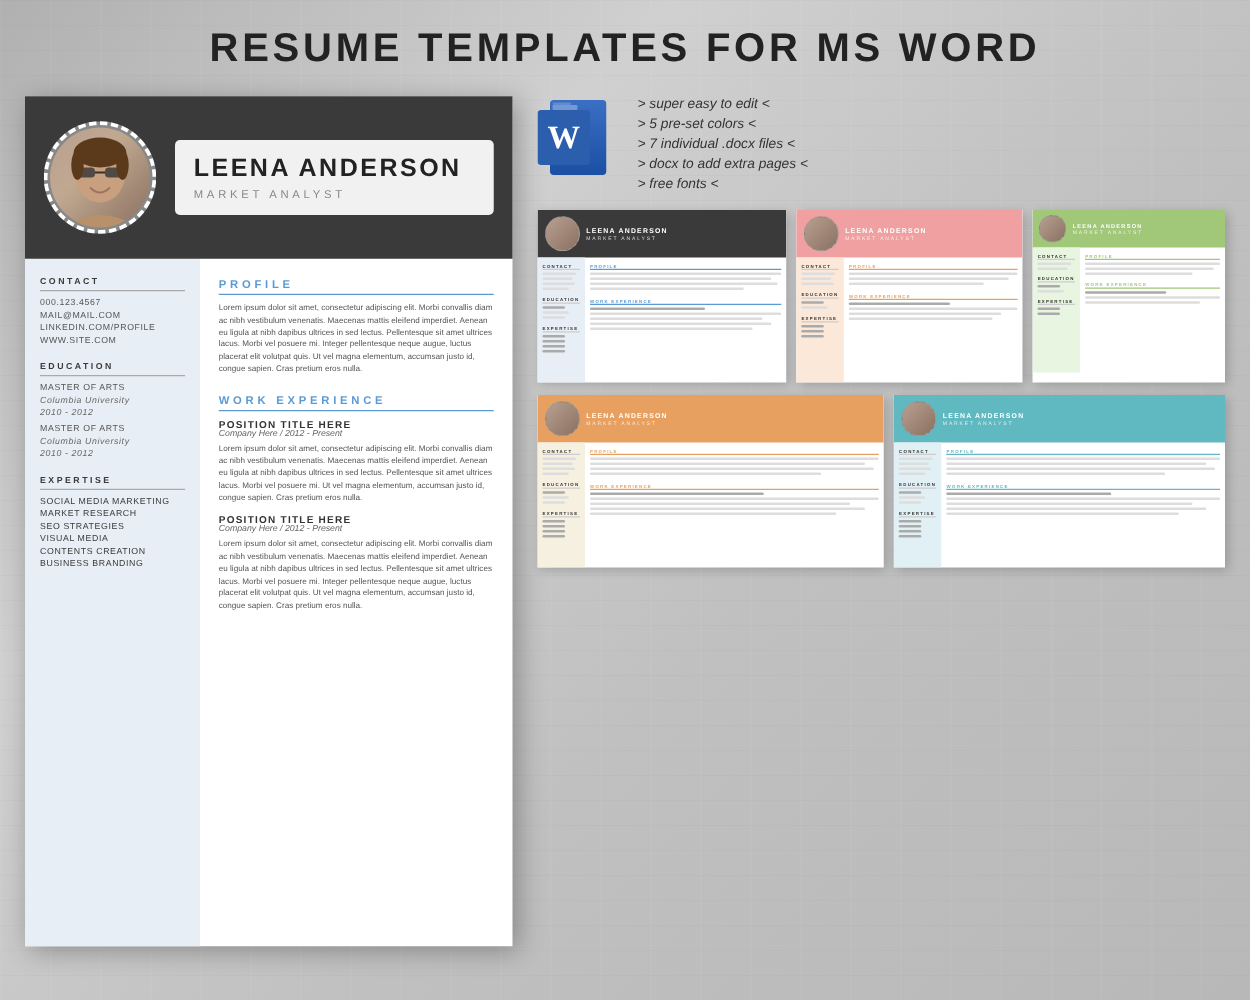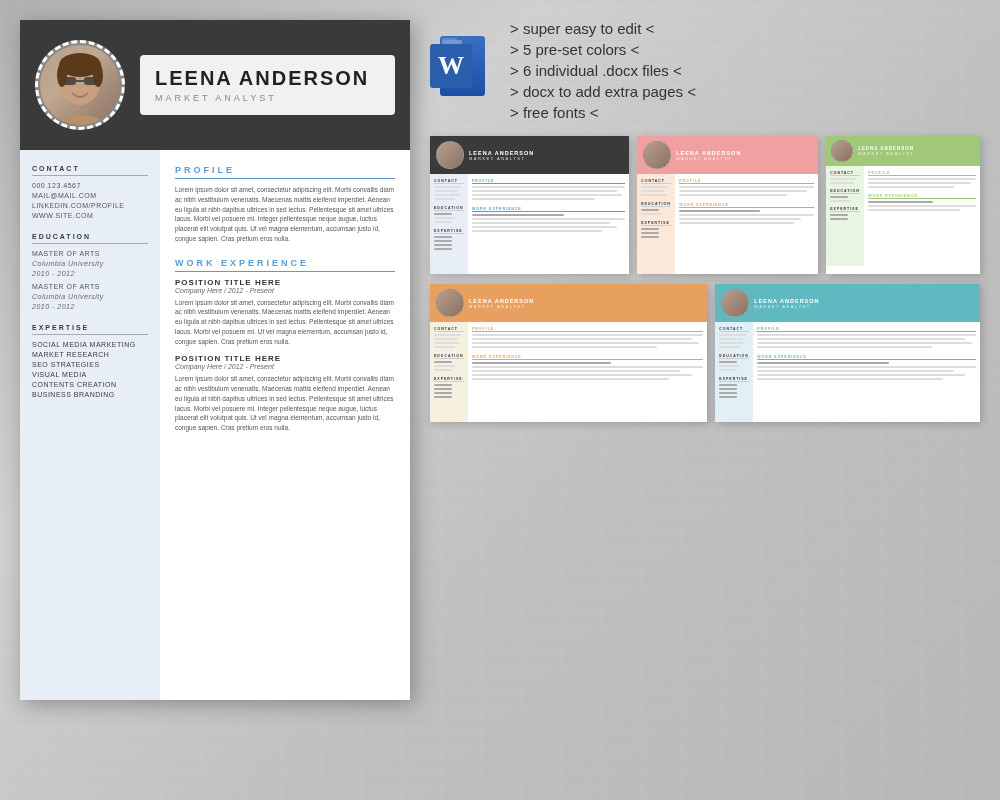--- a/index.html
+++ b/index.html
@@ -236,22 +236,23 @@
       flex-shrink: 0;
     }
 
     .features-list {
       display: flex;
       flex-direction: column;
       gap: 4px;
     }
 
     .feature-item {
-      font-size: 15px;
+      font-size: 11px;
       color: #333;
+      font-style: italic;
     }
 
     .feature-item::before {
       content: '> ';
       color: #333;
     }
 
     .feature-item::after {
       content: ' <';
       color: #333;
@@ -364,20 +365,21 @@
     .mini-accent-orange { border-bottom: 1px solid #e8a060; margin-bottom: 2px; }
     .mini-accent-teal { border-bottom: 1px solid #60b8c0; margin-bottom: 2px; }
   </style>
 </head>
 <body>
 
 <div class="bg"></div>
 
 <div class="main-container">
 
+  <h1 class="page-title">RESUME TEMPLATES FOR MS WORD</h1>
 
   <div class="content-area">
 
     <div class="resume-main">
       <div class="resume-header mini-header-dark">
         <div class="resume-photo-wrapper">
           <div class="resume-photo">
             <svg width="80" height="80" viewBox="0 0 80 80">
 
               <ellipse cx="40" cy="90" rx="32" ry="20" fill="#b8906a"></ellipse>
@@ -468,21 +470,21 @@
             <rect x="0" y="8" width="42" height="44" rx="3" fill="#2b5fad"></rect>
             <text x="21" y="38" font-size="26" font-weight="900" fill="white" text-anchor="middle" font-family="Arial Black">W</text>
             <rect x="12" y="4" width="20" height="4" rx="1" fill="rgba(255,255,255,0.3)"></rect>
             <rect x="12" y="2" width="15" height="2" rx="1" fill="rgba(255,255,255,0.2)"></rect>
           </svg>
         </div>
 
         <div class="features-list">
           <div class="feature-item" style="font-weight:500;">super easy to edit</div>
           <div class="feature-item">5 pre-set colors</div>
-          <div class="feature-item">6 individual .docx files</div>
+          <div class="feature-item">7 individual .docx files</div>
           <div class="feature-item">docx to add extra pages</div>
           <div class="feature-item">free fonts</div>
         </div>
       </div>
 
       <div class="mini-grid-top">
 
         <div class="mini-resume" style="flex:1.1;">
           <div class="mini-header mini-header-dark" style="padding:5px 6px;">
             <div class="mini-photo"></div>

